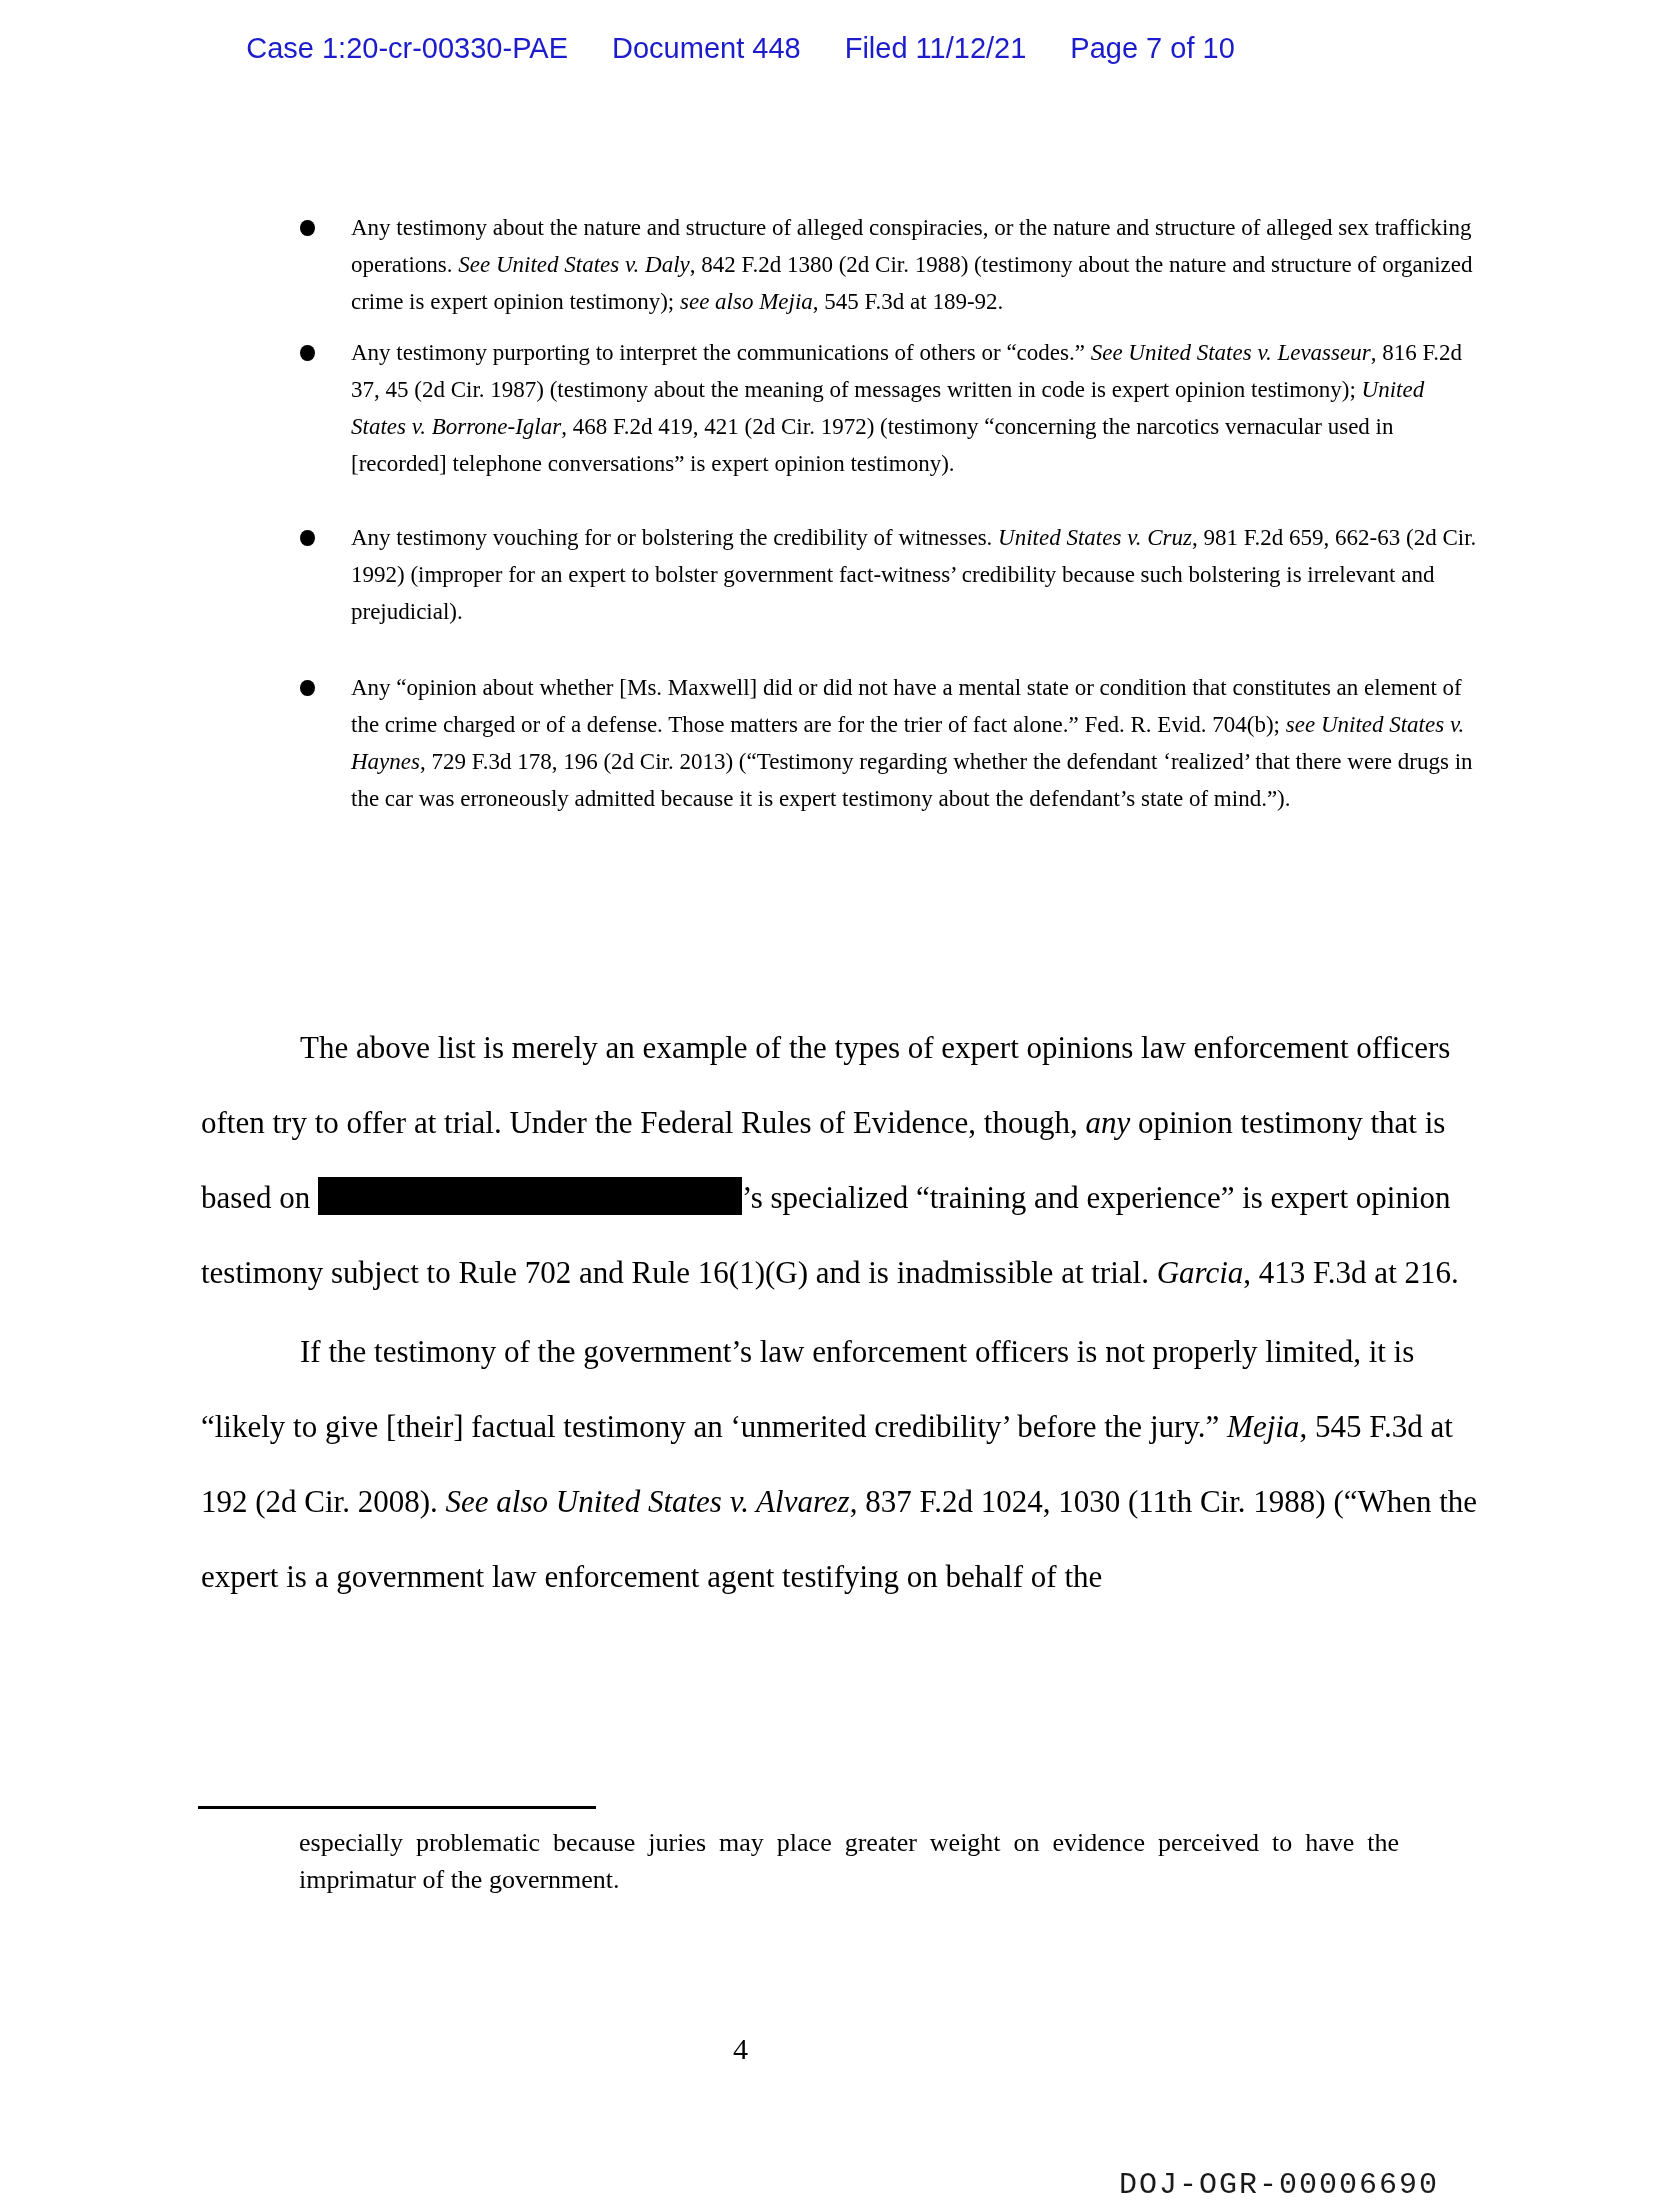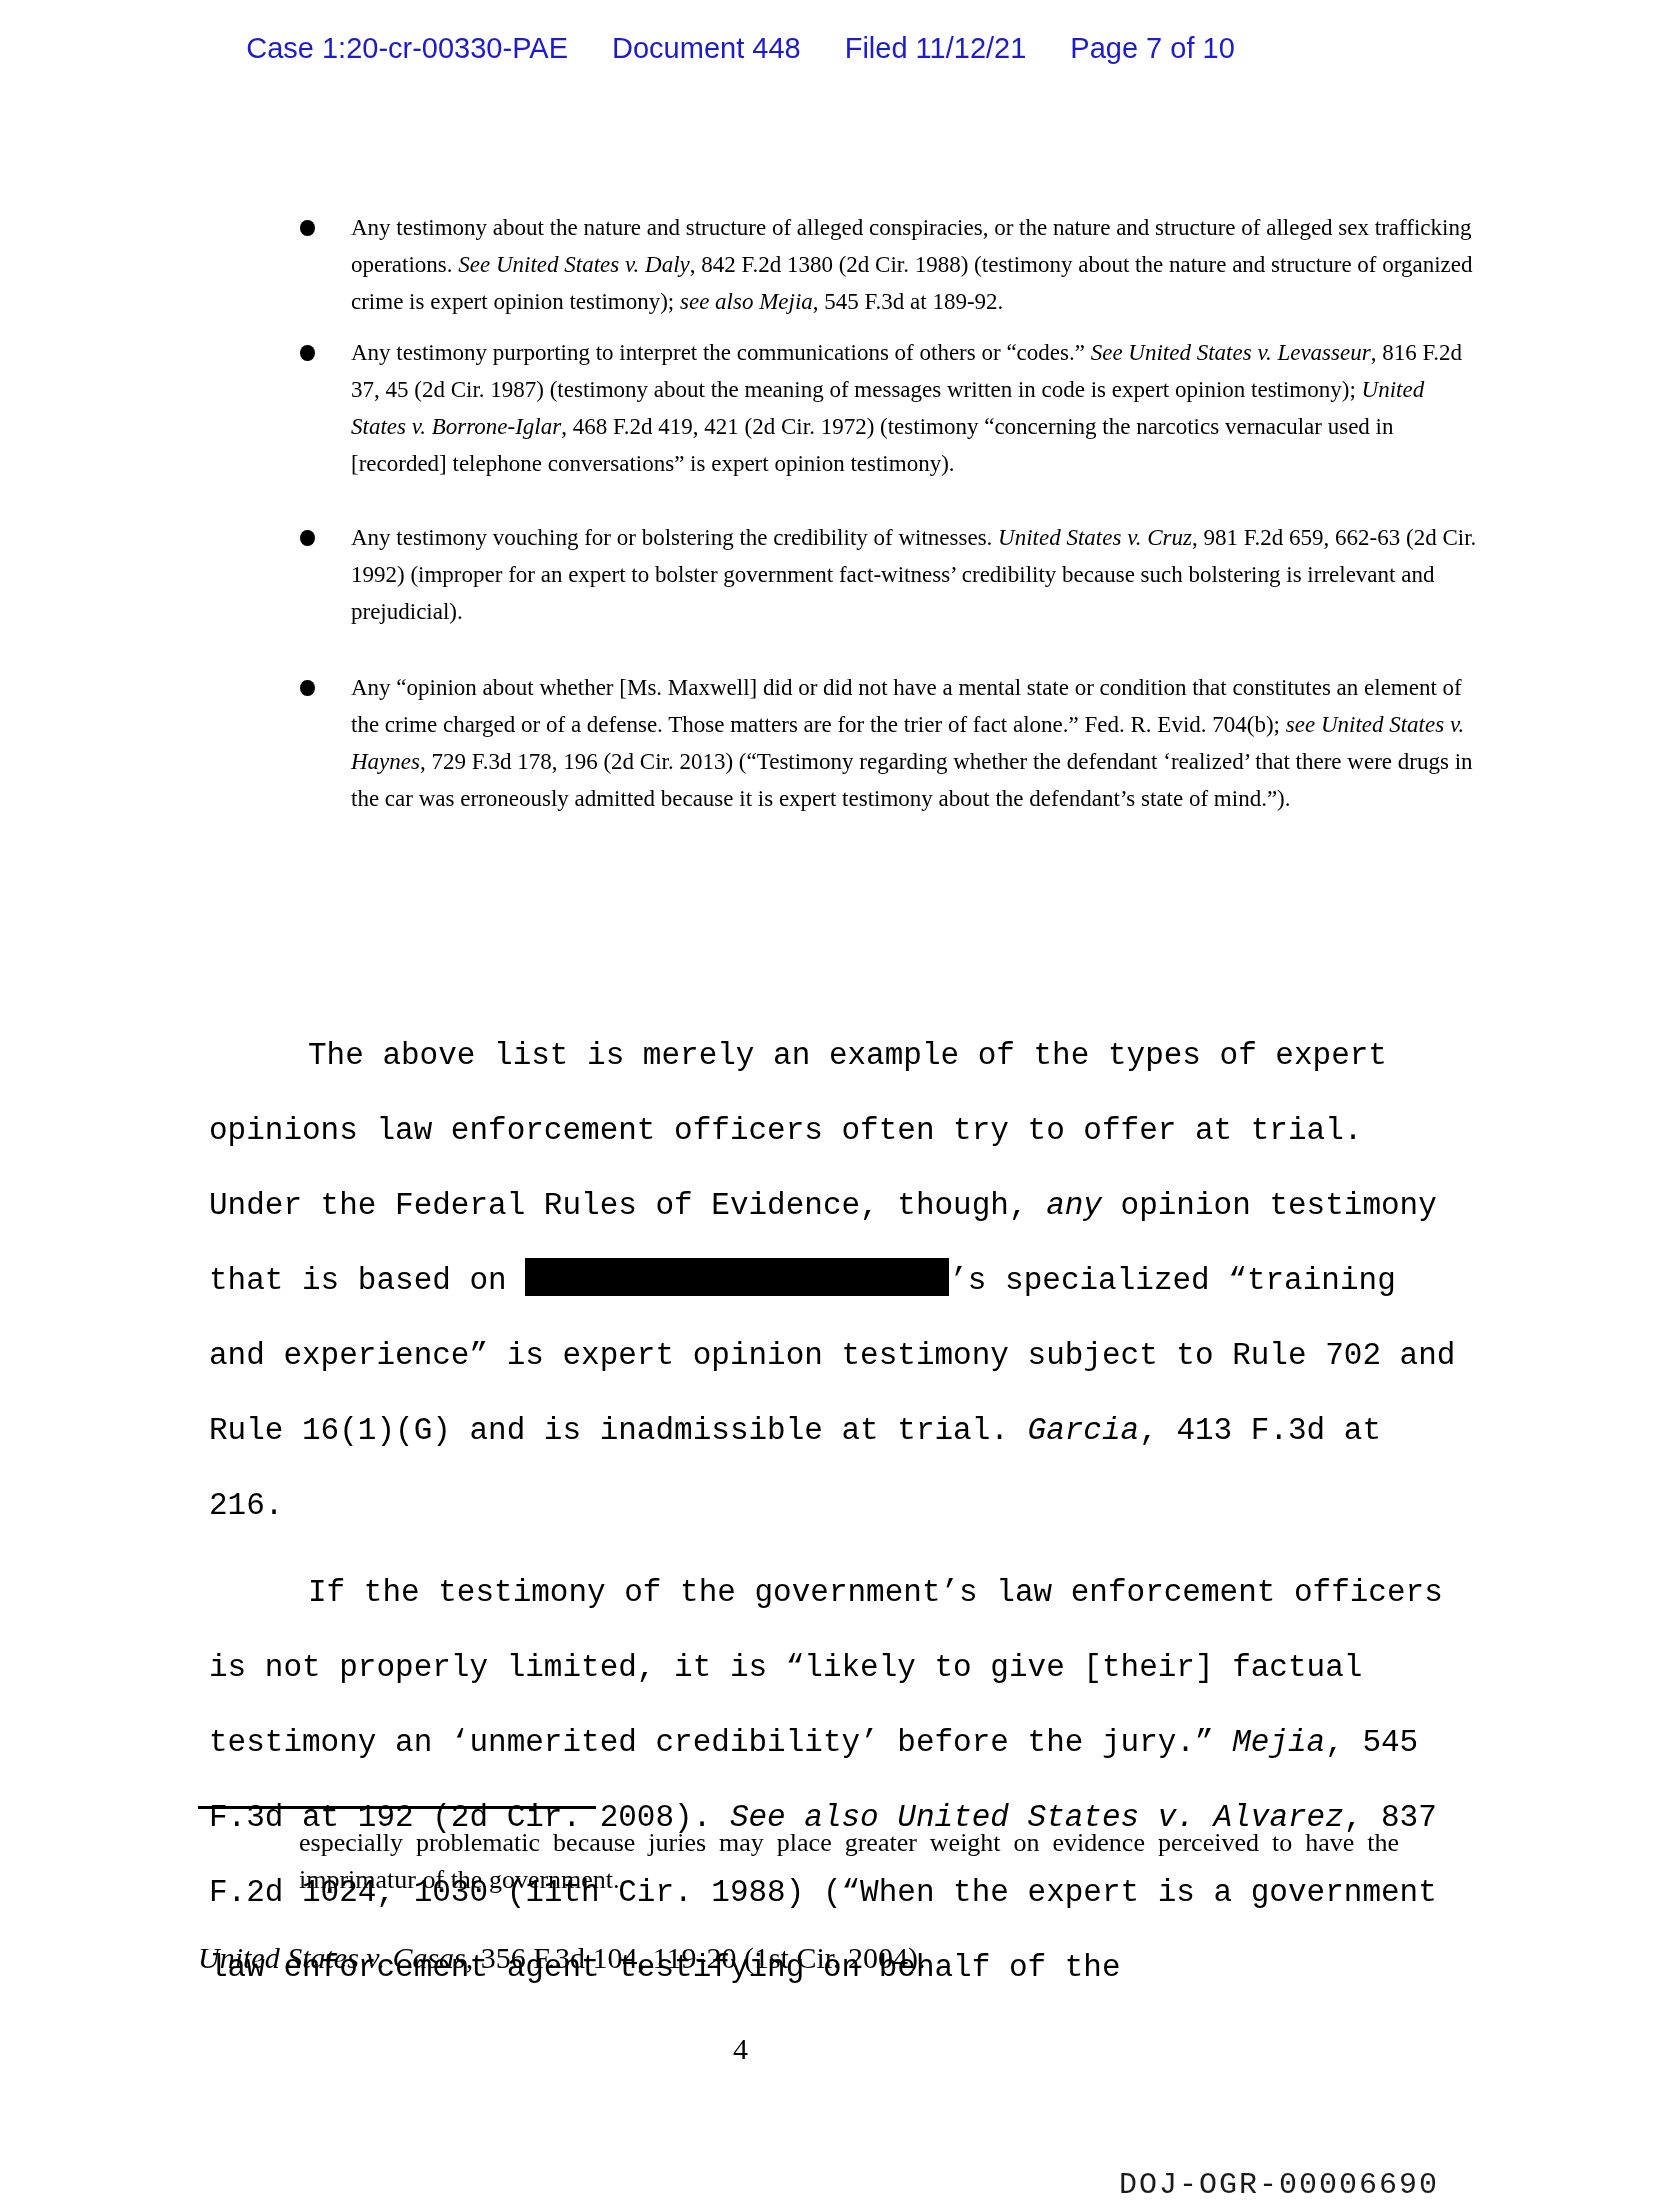--- a/index.html
+++ b/index.html
@@ -54,21 +54,21 @@
 
   .body-text {
     position: absolute;
     left: 197px;
     top: 1006px;
     width: 1285px;
     font-size: 31px;
     line-height: 75px;
     text-align: left;
   }
-  .body-text p { margin: 12px; text-indent: 99px; font-family: Liberation Mono, monospace; }
+  .body-text p { margin: 4px; text-indent: 99px; }
 
   .it { font-style: italic; }
 
   .redacted {
     display: inline-block;
     width: 424px;
     height: 38px;
     background: #000000;
     vertical-align: -7.2px;
   }
@@ -134,20 +134,19 @@
 
   <div class="body-text">
       <p><span>The above list is merely an example of the types of expert opinions law enforcement officers often try to offer at trial. Under the Federal Rules of Evidence, though, </span><span class="it">any</span><span> opinion testimony that is based on </span><span class="redacted"></span><span>’s specialized “training and experience” is expert opinion testimony subject to Rule 702 and Rule 16(1)(G) and is inadmissible at trial. </span><span class="it">Garcia</span><span>, 413 F.3d at 216.</span></p>
       <p><span>If the testimony of the government’s law enforcement officers is not properly limited, it is “likely to give [their] factual testimony an ‘unmerited credibility’ before the jury.” </span><span class="it">Mejia</span><span>, 545 F.3d at 192 (2d Cir. 2008). </span><span class="it">See also United States v. Alvarez</span><span>, 837 F.2d 1024, 1030 (11th Cir. 1988) (“When the expert is a government law enforcement agent testifying on behalf of the</span></p>
     </div>
 
   <div class="footnote-rule"></div>
 
   <div class="footnote-quote"><span>especially problematic because juries may place greater weight on evidence perceived to have the imprimatur of the government.</span></div>
 
-  <div class="footnote-citation"><span class="it">United States v. Casas</span><span>, 356 F.3d 104, 119-20 (1st Cir. 2004).</span></div>
 
   <div class="page-number">4</div>
 
   <div class="bates">DOJ-OGR-00006690</div>
 
 </div>
 
 
 </body></html>

